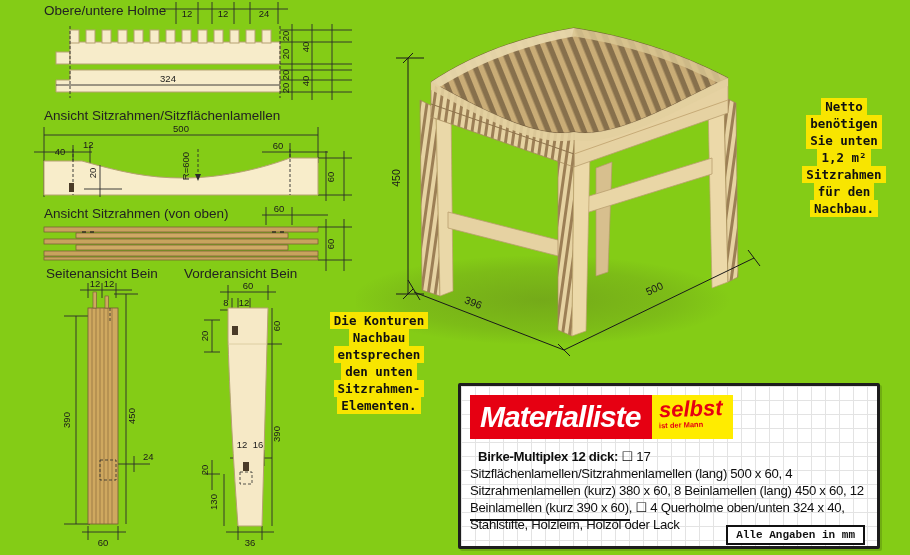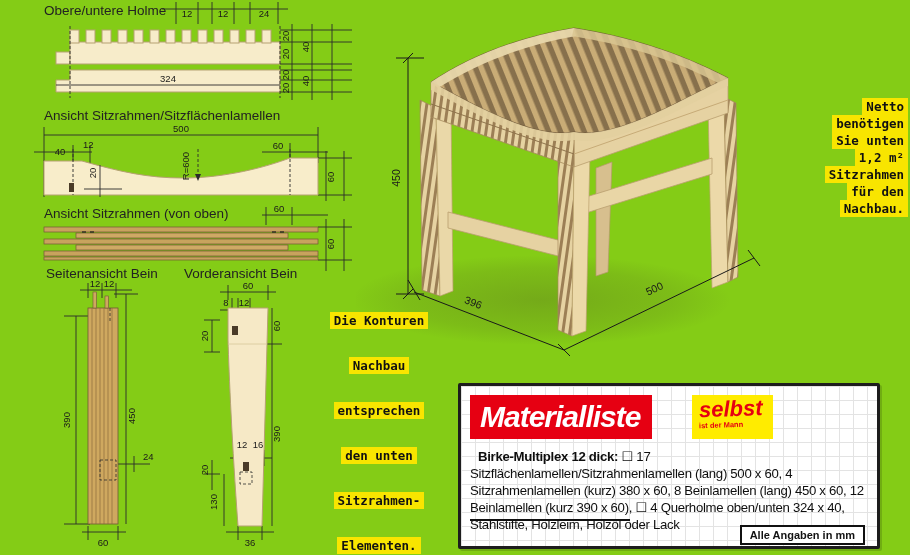--- a/index.html
+++ b/index.html
@@ -12,34 +12,34 @@
   svg text.dims{font-size:9.5px;}
   .yellow-note{position:absolute;display:flex;flex-direction:column;align-items:center;z-index:30;}
   .yellow-note span{display:inline-block;background:#f8e500;color:#111;
       font-family:"DejaVu Sans Mono",monospace;font-weight:bold;font-size:12.5px;
       line-height:15px;padding:1px 4px;margin:0;white-space:nowrap;}
   .mat-box{position:absolute;left:458px;top:383px;width:416px;height:160px;z-index:20;
       background:#fff;border:3px solid #1d1d1d;border-radius:2px;
       background-image:linear-gradient(#e3e3e3 1px,transparent 1px),
                        linear-gradient(90deg,#e3e3e3 1px,transparent 1px);
       background-size:14px 14px;box-shadow:2px 2px 0 rgba(0,0,0,0.15);}
-  .mat-header{position:absolute;left:9px;top:9px;display:flex;align-items:stretch;gap:40px;}
+  .mat-header{position:absolute;left:9px;top:9px;display:flex;align-items:stretch;}
   .mat-title{background:#e60012;color:#fff;font-weight:800;font-style:italic;
       font-size:30px;line-height:44px;padding:0 12px 0 10px;letter-spacing:-1px;}
   .mat-logo{background:#ffec00;width:74px;padding:3px 0 0 7px;line-height:1;}
   .mat-logo .l1{color:#e60012;font-weight:800;font-style:italic;font-size:22px;display:block;transform:rotate(-2deg);}
   .mat-logo .l2{color:#e60012;font-weight:700;font-size:7.5px;display:block;margin-top:1px;transform:rotate(-2deg);}
   .mat-body{position:absolute;left:9px;top:62px;width:398px;font-size:13.2px;
       line-height:17px;color:#0e0e0e;letter-spacing:-0.3px;}
   .mat-body b{letter-spacing:-0.3px;margin-left:8px;}
   .mat-divider{position:absolute;left:9px;top:133px;width:160px;border-top:2px solid #111;}
   .mat-cost{position:absolute;left:9px;top:136px;font-size:20px;font-weight:800;color:#0e0e0e;letter-spacing:-0.5px;}
   .mat-cost .price{color:#e60012;margin-left:6px;}
   .mat-units{position:absolute;right:12px;top:139px;border:2px solid #111;background:#fff;
-      font-size:11px;font-weight:700;padding:2px 8px;color:#111;}
+      font-size:11px;font-weight:700;padding:2px 8px;color:#111;font-family:Liberation Mono, monospace;}
 </style>
 </head>
 <body>
 
 <div id="stage">
 
   <svg width="334" height="104" style="left:26px;top:0" viewBox="0 0 334 104">
     <text class="dtitle" x="18" y="15">Obere/untere Holme</text>
     <g stroke="#2b2b2b" stroke-width="0.9">
       <line x1="136" y1="9" x2="262" y2="9"></line>
@@ -303,31 +303,31 @@
       <line x1="208" y1="350" x2="398" y2="258"></line>
       <line x1="52" y1="280" x2="64" y2="300"></line>
         <line x1="202" y1="344" x2="214" y2="356"></line>
       <line x1="392" y1="250" x2="404" y2="266"></line>
     </g>
     <text class="dim" transform="translate(44,178) rotate(-90)" text-anchor="middle">450</text>
     <text class="dim" transform="translate(116,306) rotate(21)" text-anchor="middle">396</text>
     <text class="dim" transform="translate(300,292) rotate(-25)" text-anchor="middle">500</text>
   </svg>
 
-  <div class="yellow-note" style="left:780px;top:98px;width:128px;align-items:flex-end;">
+  <div class="yellow-note" style="left:780px;top:98px;width:128px;">
     <span>Netto</span>
     <span>benötigen</span>
     <span>Sie unten</span>
     <span>1,2 m²</span>
     <span>Sitzrahmen</span>
     <span>für den</span>
     <span>Nachbau.</span>
   </div>
 
-  <div class="yellow-note" style="left:304px;top:312px;width:150px;gap:28px;">
+  <div class="yellow-note" style="left:304px;top:312px;width:150px;">
     <span>Die Konturen</span>
     <span>Nachbau</span>
     <span>entsprechen</span>
     <span>den unten</span>
     <span>Sitzrahmen-</span>
     <span>Elementen.</span>
   </div>
 
   <div class="mat-box">
     <div class="mat-header">

